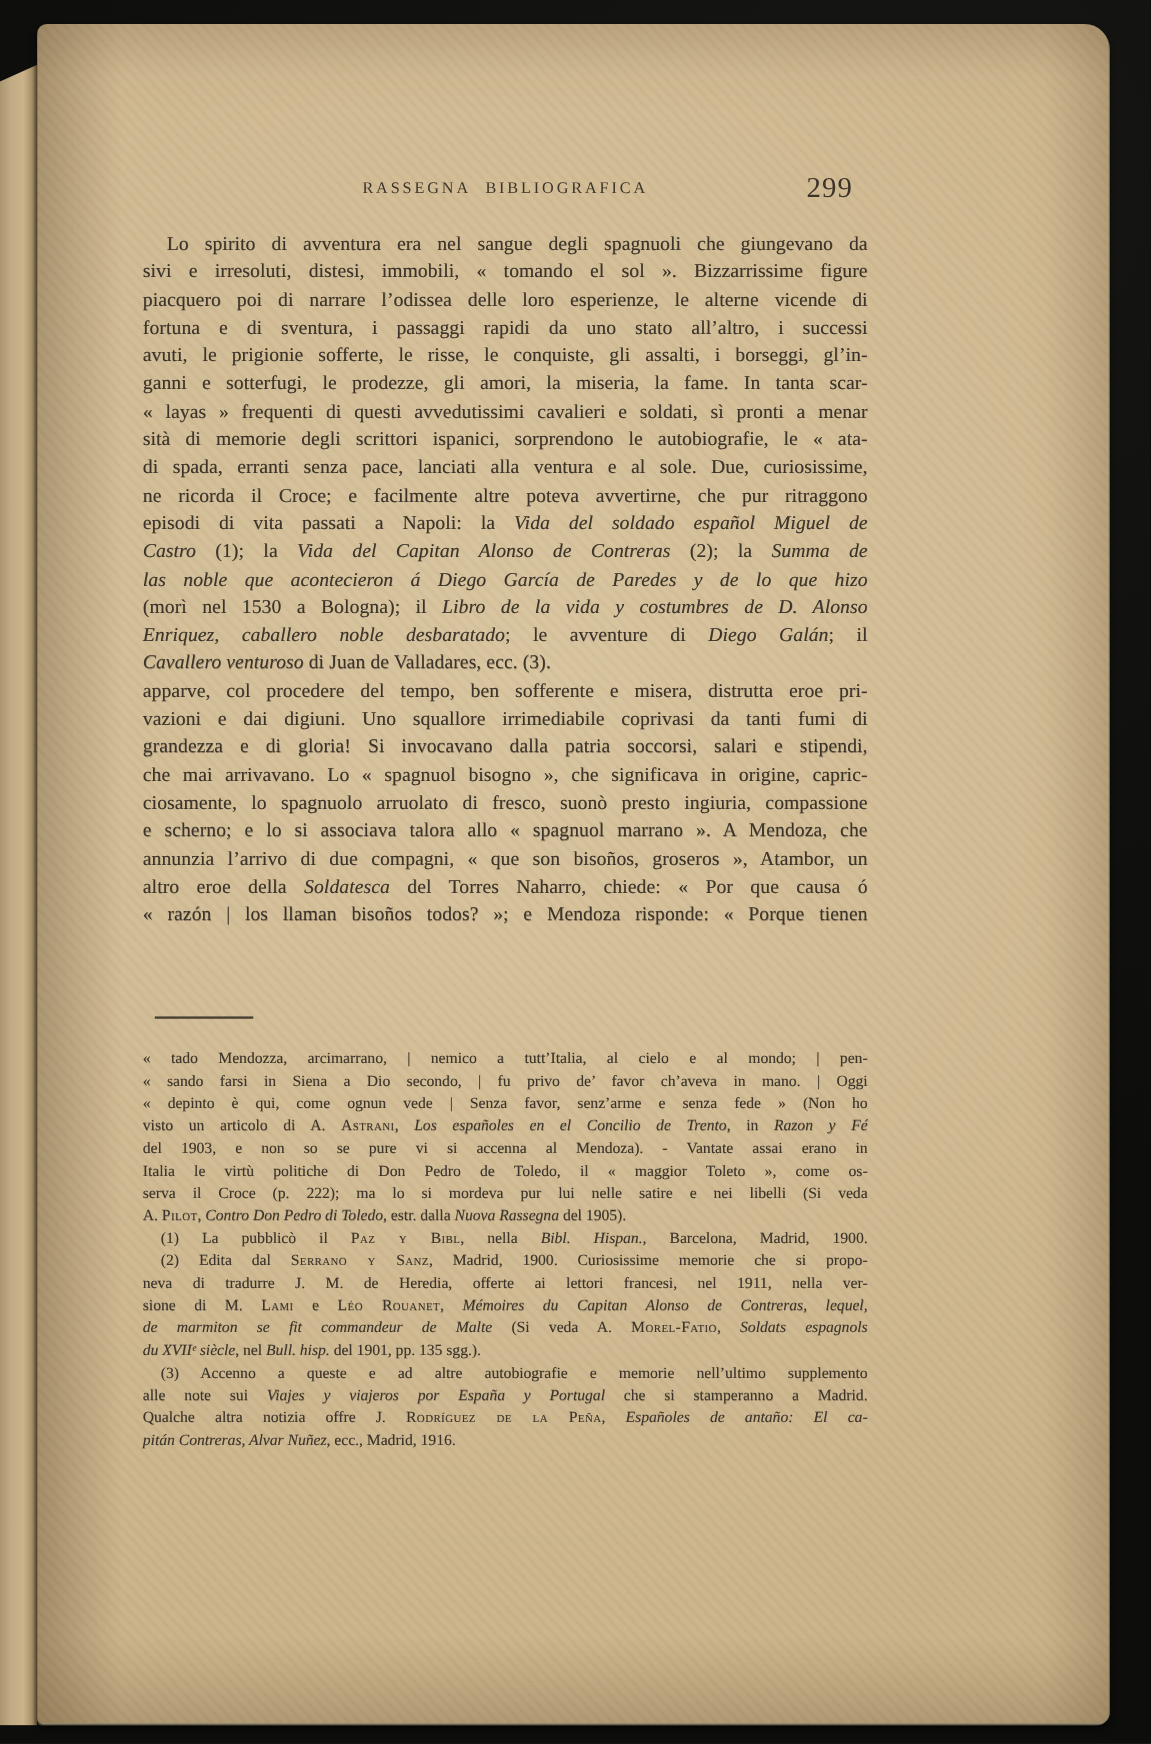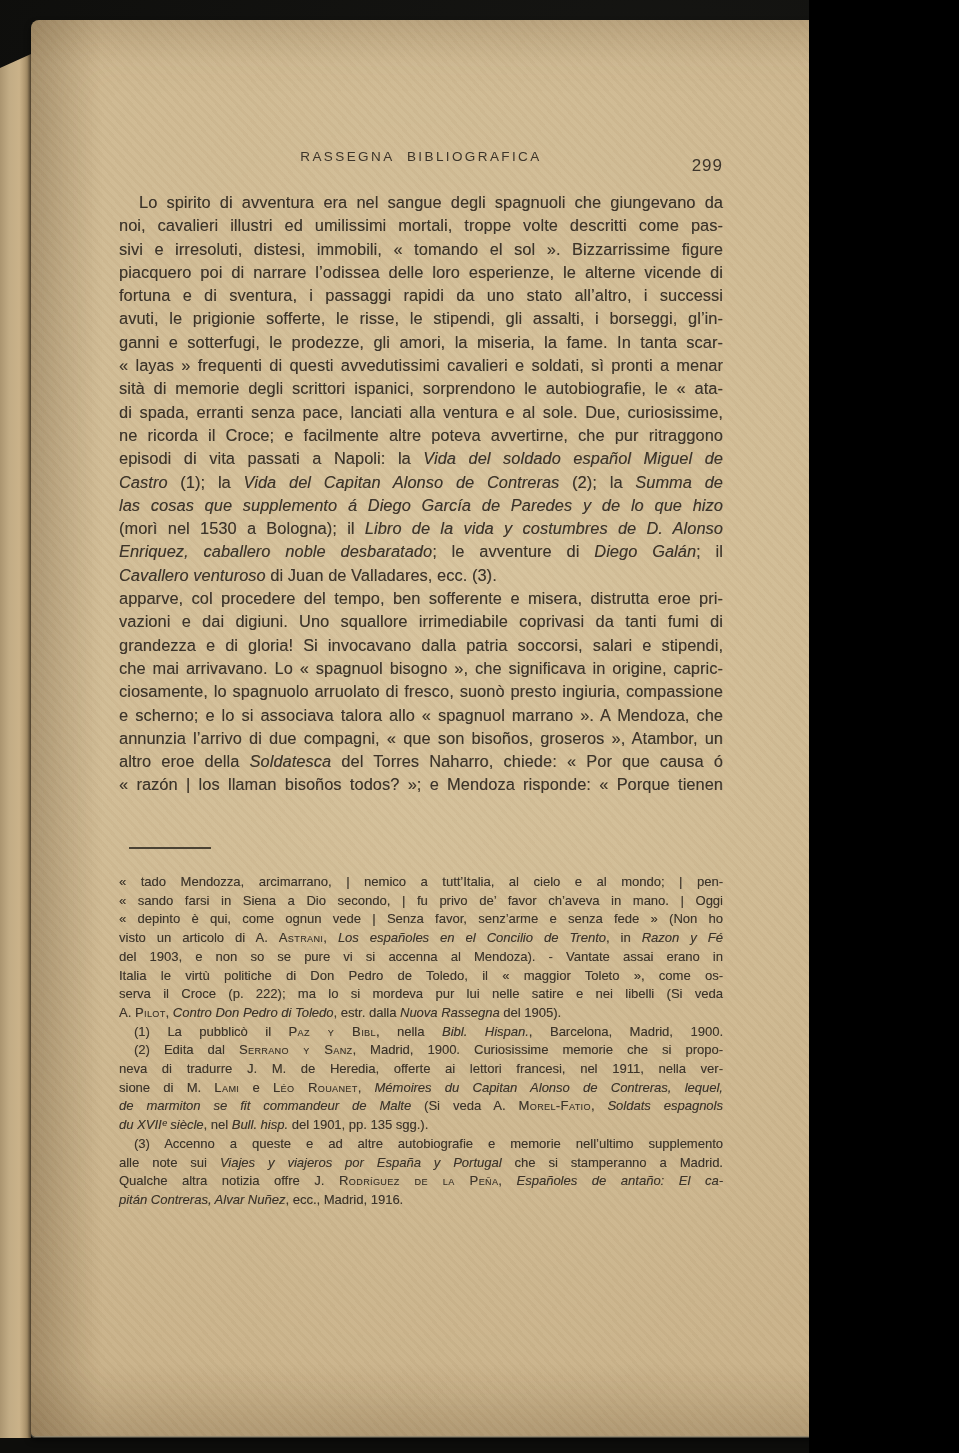--- a/index.html
+++ b/index.html
@@ -1,21 +1,21 @@
 <!DOCTYPE html>
 <html style="--bg: #0d0d0b; --paper: #c9b28a; --ink: #3c342a;"><head>
 <meta charset="utf-8">
 <style>
   html,body{margin:0;padding:0;background:#000;}
   #scan{
-    position:relative;width:809px;height:1453px;overflow:hidden;
+    position:relative;width:959px;height:1453px;overflow:hidden;
     background:
       radial-gradient(circle at 80% 10%, rgba(60,60,55,.18), transparent 55%),
       var(--bg,#0d0d0b);
-    font-family:Liberation Sans, sans-serif;
+    font-family:Liberation Serif, serif;
   }
   
   #adjacent-page{
     position:absolute;left:0;top:54px;width:31px;height:1384px;
     background:linear-gradient(90deg,#ab9570 0%,#c2ac85 30%,#cab289 62%,#a78f68 88%,#6d5a3e 100%);
     clip-path:polygon(0 14px,100% 0,100% 100%,0 100%);
   }
   
   #page{
     position:absolute;left:31px;top:20px;width:893px;height:1416px;
@@ -33,21 +33,21 @@
       1px 1px 0 rgba(228,212,176,.45),
       0 2px 0 rgba(228,212,176,.30),
       0 4px 6px rgba(0,0,0,.6);
     color:var(--ink,#3c342a);
   }
   #page-header{position:absolute;left:88px;top:124px;width:604px;height:26px;}
   #running-title{
     position:absolute;left:0;right:0;top:5px;text-align:center;
     font-size:13.5px;letter-spacing:2.4px;word-spacing:7px;
   }
-  #page-number{position:absolute;right:0;top:0;font-size:17px;letter-spacing:1px;margin-top:12px;}
+  #page-number{position:absolute;right:12px;top:0;font-size:24px;letter-spacing:1px;}
 
   #body-text{position:absolute;left:88px;top:171px;width:604px;font-size:16.3px;}
   .bline{
     line-height:23.3px;text-align:justify;text-align-last:justify;
     letter-spacing:.1px;white-space:normal;
     text-shadow:.3px .2px 0 rgba(60,52,42,.45);
   }
   .fline{
     line-height:18.7px;font-size:13px;text-align:justify;text-align-last:justify;
     text-shadow:.25px .15px 0 rgba(60,52,42,.4);
@@ -69,33 +69,32 @@
 
 <div id="scan">
   <div id="adjacent-page"></div>
   <div id="page">
     <div id="page-header">
       <div id="running-title">RASSEGNA BIBLIOGRAFICA</div>
       <div id="page-number">299</div>
     </div>
     <div id="body-text">
         <div class="bline indent"><span>Lo spirito di avventura era nel sangue degli spagnuoli che giungevano da</span></div>
-        <div class="bline"><span>noi, cavalieri illustri ed umilissimi mortali, troppe volte descritti come pas-</span></div>
         <div class="bline"><span>sivi e irresoluti, distesi, immobili, « tomando el sol ». Bizzarrissime figure</span></div>
         <div class="bline"><span>piacquero poi di narrare l’odissea delle loro esperienze, le alterne vicende di</span></div>
         <div class="bline"><span>fortuna e di sventura, i passaggi rapidi da uno stato all’altro, i successi</span></div>
-        <div class="bline"><span>avuti, le prigionie sofferte, le risse, le stipendi, gli assalti, i borseggi, gl’in-</span></div>
+        <div class="bline"><span>avuti, le prigionie sofferte, le risse, le conquiste, gli assalti, i borseggi, gl’in-</span></div>
         <div class="bline"><span>ganni e sotterfugi, le prodezze, gli amori, la miseria, la fame. In tanta scar-</span></div>
         <div class="bline"><span>« layas » frequenti di questi avvedutissimi cavalieri e soldati, sì pronti a menar</span></div>
         <div class="bline"><span>sità di memorie degli scrittori ispanici, sorprendono le autobiografie, le « ata-</span></div>
         <div class="bline"><span>di spada, erranti senza pace, lanciati alla ventura e al sole. Due, curiosissime,</span></div>
         <div class="bline"><span>ne ricorda il Croce; e facilmente altre poteva avvertirne, che pur ritraggono</span></div>
         <div class="bline"><span>episodi di vita passati a Napoli: la </span><span class="it">Vida del soldado español Miguel de</span></div>
         <div class="bline"><span class="it">Castro</span><span> (1); la </span><span class="it">Vida del Capitan Alonso de Contreras</span><span> (2); la </span><span class="it">Summa de</span></div>
-        <div class="bline"><span class="it">las cosas que supplemento á Diego García de Paredes y de lo que hizo</span></div>
+        <div class="bline"><span class="it">las noble que acontecieron á Diego García de Paredes y de lo que hizo</span></div>
         <div class="bline"><span>(morì nel 1530 a Bologna); il </span><span class="it">Libro de la vida y costumbres de D. Alonso</span></div>
         <div class="bline"><span class="it">Enriquez, caballero noble desbaratado</span><span>; le avventure di </span><span class="it">Diego Galán</span><span>; il</span></div>
         <div class="bline endline"><span class="it">Cavallero venturoso</span><span> di Juan de Valladares, ecc. (3).</span></div>
         <div class="bline"><span>apparve, col procedere del tempo, ben sofferente e misera, distrutta eroe pri-</span></div>
         <div class="bline"><span>vazioni e dai digiuni. Uno squallore irrimediabile coprivasi da tanti fumi di</span></div>
         <div class="bline"><span>grandezza e di gloria! Si invocavano dalla patria soccorsi, salari e stipendi,</span></div>
         <div class="bline"><span>che mai arrivavano. Lo « spagnuol bisogno », che significava in origine, capric-</span></div>
         <div class="bline"><span>ciosamente, lo spagnuolo arruolato di fresco, suonò presto ingiuria, compassione</span></div>
         <div class="bline"><span>e scherno; e lo si associava talora allo « spagnuol marrano ». A Mendoza, che</span></div>
         <div class="bline"><span>annunzia l’arrivo di due compagni, « que son bisoños, groseros », Atambor, un</span></div>

